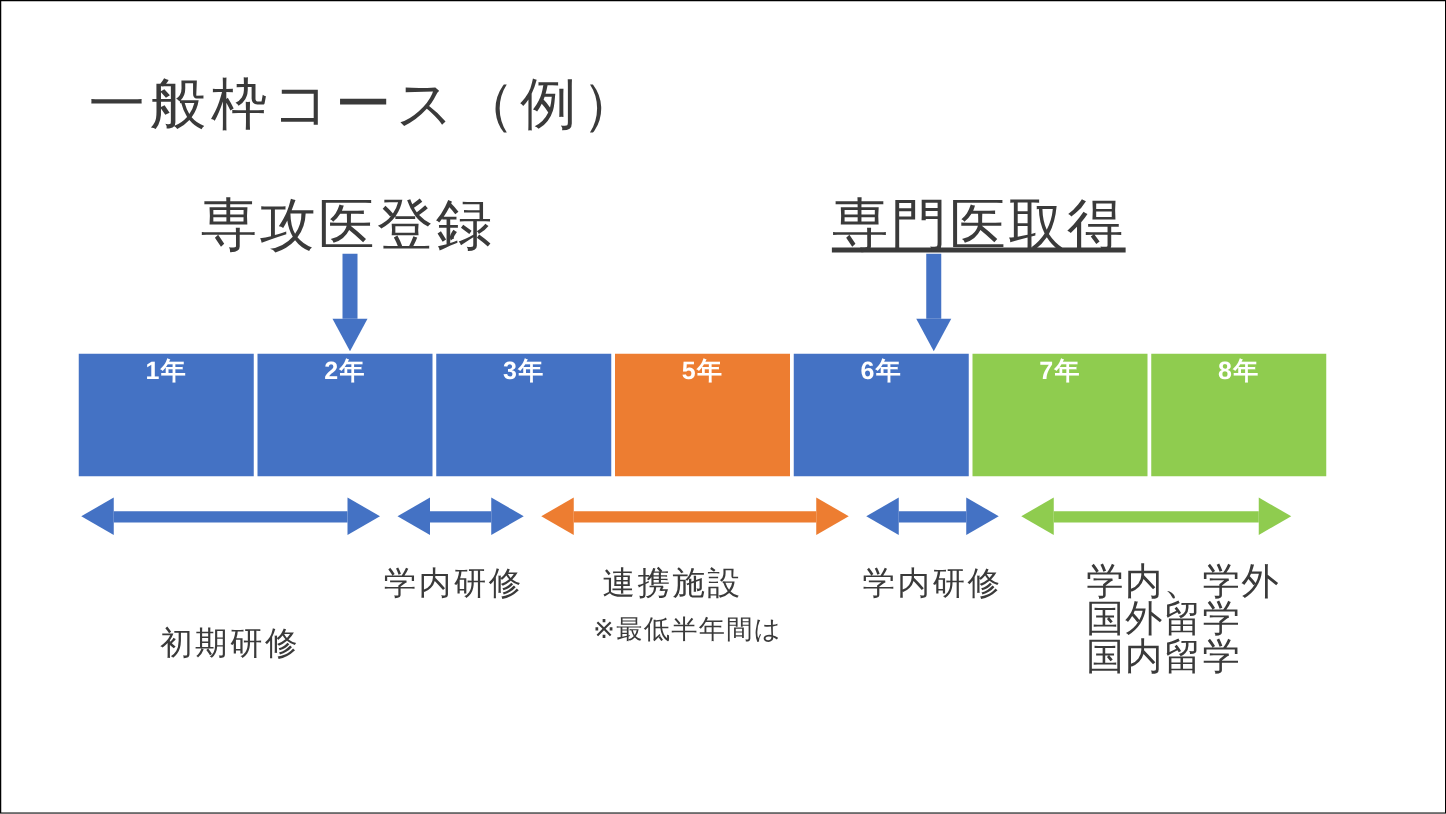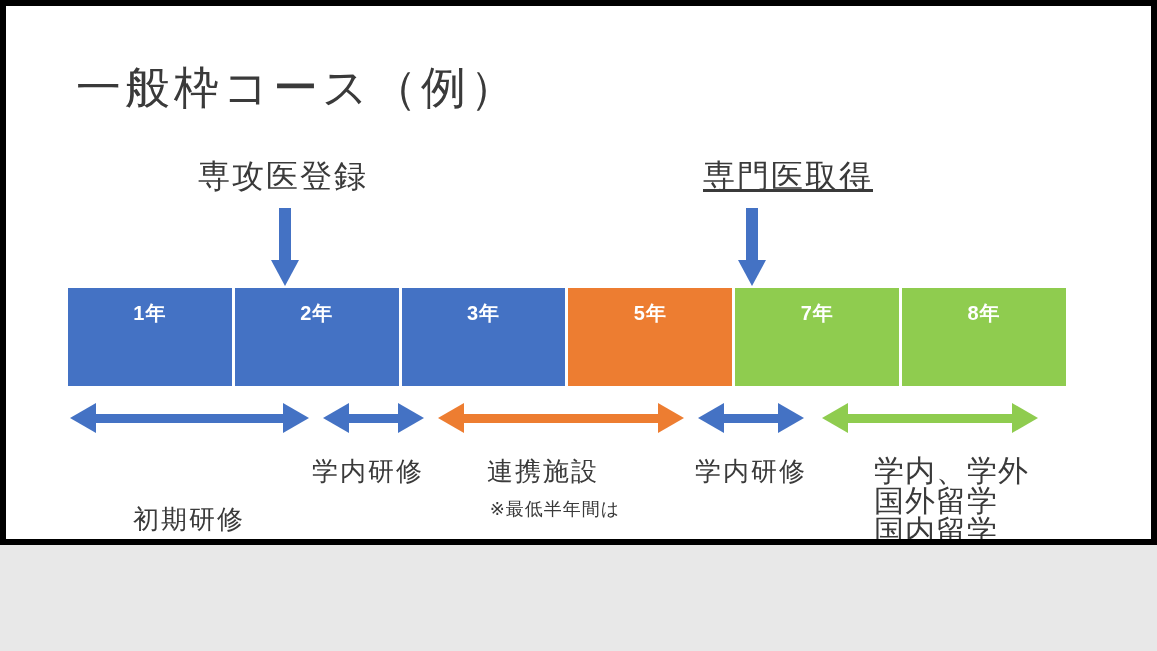--- a/index.html
+++ b/index.html
@@ -1,43 +1,43 @@
 <!DOCTYPE html>
 <html><head>
 <meta charset="utf-8">
 <style>
   html, body { margin: 0; padding: 0; background: #e8e8e8; }
   * { box-sizing: border-box; }
 
   .slide {
     position: relative;
     width: 1157px;
-    height: 545px;
+    height: 651px;
     background: #ffffff;
-    border: 6px solid #000000;
+    border: 1px solid #000000;
     overflow: hidden;
     font-family: "Liberation Sans", "DejaVu Sans", sans-serif;
   }
 
   .title {
     position: absolute;
     left: 70px;
     top: 52px;
     font-size: 45px;
     letter-spacing: 4px;
     color: var(--c);
     white-space: nowrap;
   }
 
   .annotation-label {
     position: absolute;
     top: 149px;
     width: 260px;
     text-align: center;
-    font-size: 32px;
+    font-size: 45px;
     letter-spacing: 2px;
     color: var(--c);
     white-space: nowrap;
   }
   .annotation-label.a1 { left: 147px; }
   .annotation-label.a2 { left: 652px; text-decoration: underline; }
 
   
   .down-arrow {
     position: absolute;
@@ -66,21 +66,21 @@
     height: 98px;
     display: flex;
     gap: 3px;
   }
   .seg {
     flex: 1;
     background: var(--c);
     display: flex;
     justify-content: center;
     align-items: flex-start;
-    padding-top: 12px;
+    padding-top: 0;
   }
   .seg .seg-label {
     color: #ffffff;
     font-size: 20px;
     font-weight: bold;
     letter-spacing: 1px;
   }
 
   
   .darrow {
@@ -119,21 +119,21 @@
   .phase-label.p2 { left: 252px; }
   .phase-label.p3 { left: 427px; }
   .phase-label.p4 { left: 635px; }
 
   .phase-note {
     position: absolute;
     left: 424px;
     top: 488px;
     width: 250px;
     text-align: center;
-    font-size: 18px;
+    font-size: 21px;
     letter-spacing: 1px;
     line-height: 30px;
     color: var(--c);
   }
 
   .phase-multiline {
     position: absolute;
     left: 868px;
     top: 450px;
     font-size: 30px;
@@ -169,20 +169,23 @@
       </div>
     <div class="seg" style="--c: #4472C4;">
         <span class="seg-label">2年</span>
       </div>
     <div class="seg" style="--c: #4472C4;">
         <span class="seg-label">3年</span>
       </div>
     <div class="seg" style="--c: #ED7D31;">
         <span class="seg-label">5年</span>
       </div>
+    <div class="seg" style="--c: #4472C4;">
+        <span class="seg-label">6年</span>
+      </div>
     <div class="seg" style="--c: #8FCC4F;">
         <span class="seg-label">7年</span>
       </div>
     <div class="seg" style="--c: #8FCC4F;">
         <span class="seg-label">8年</span>
       </div>
   </div>
 
   <div class="darrow p1" style="--c: #4472C4;">
     <div class="dhead left"></div>

